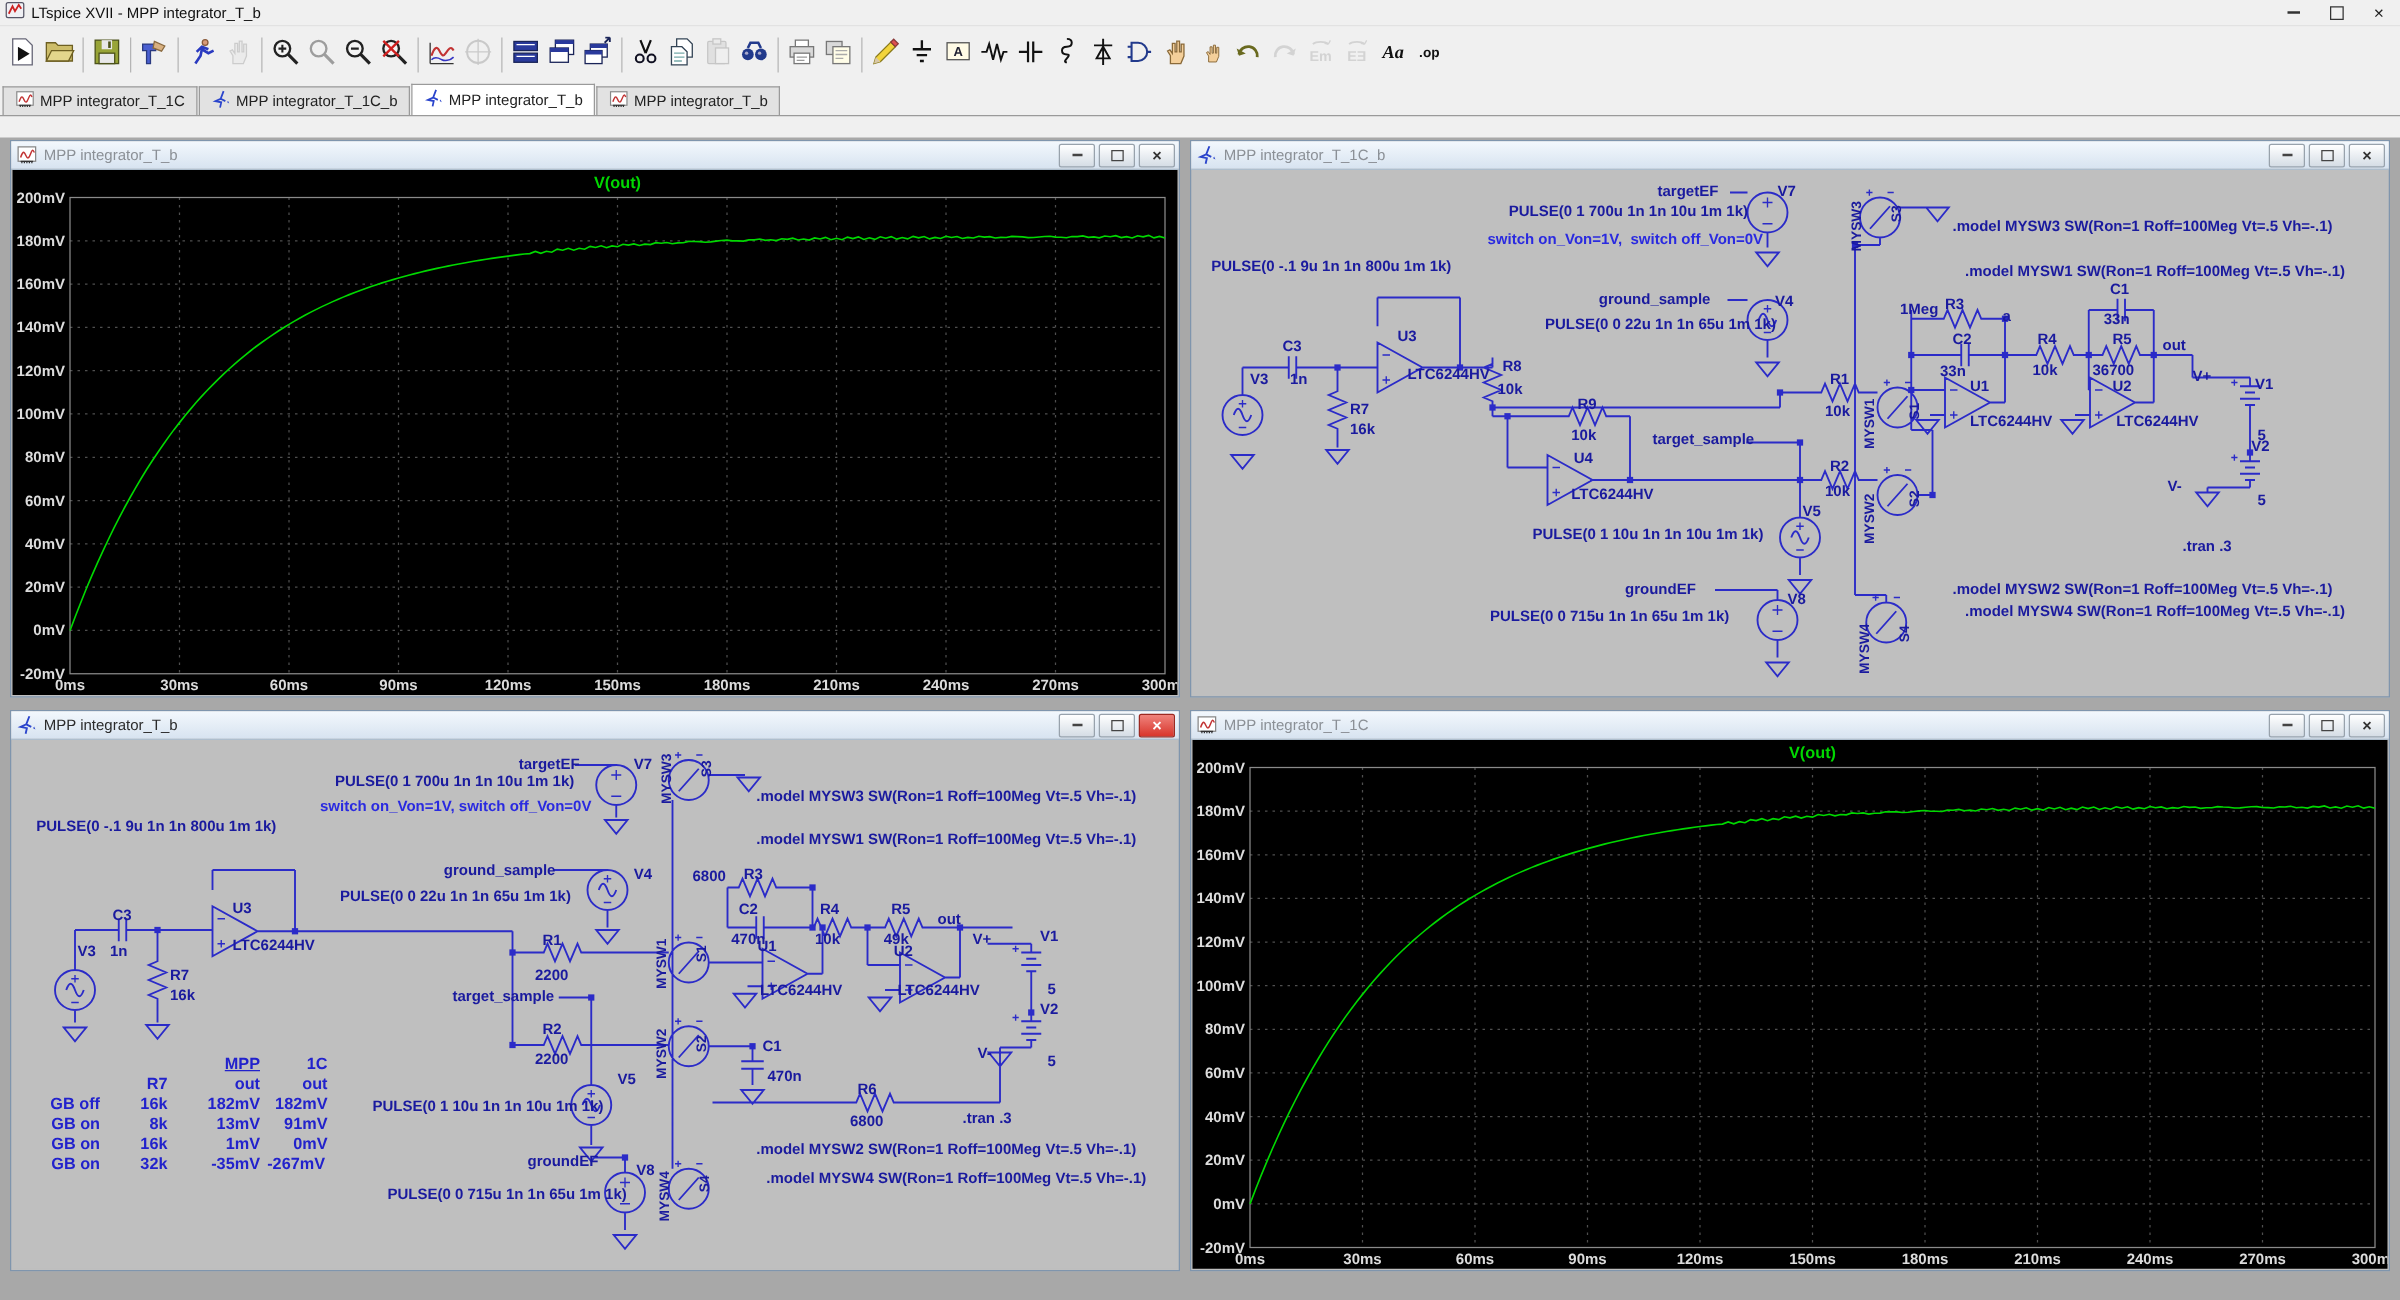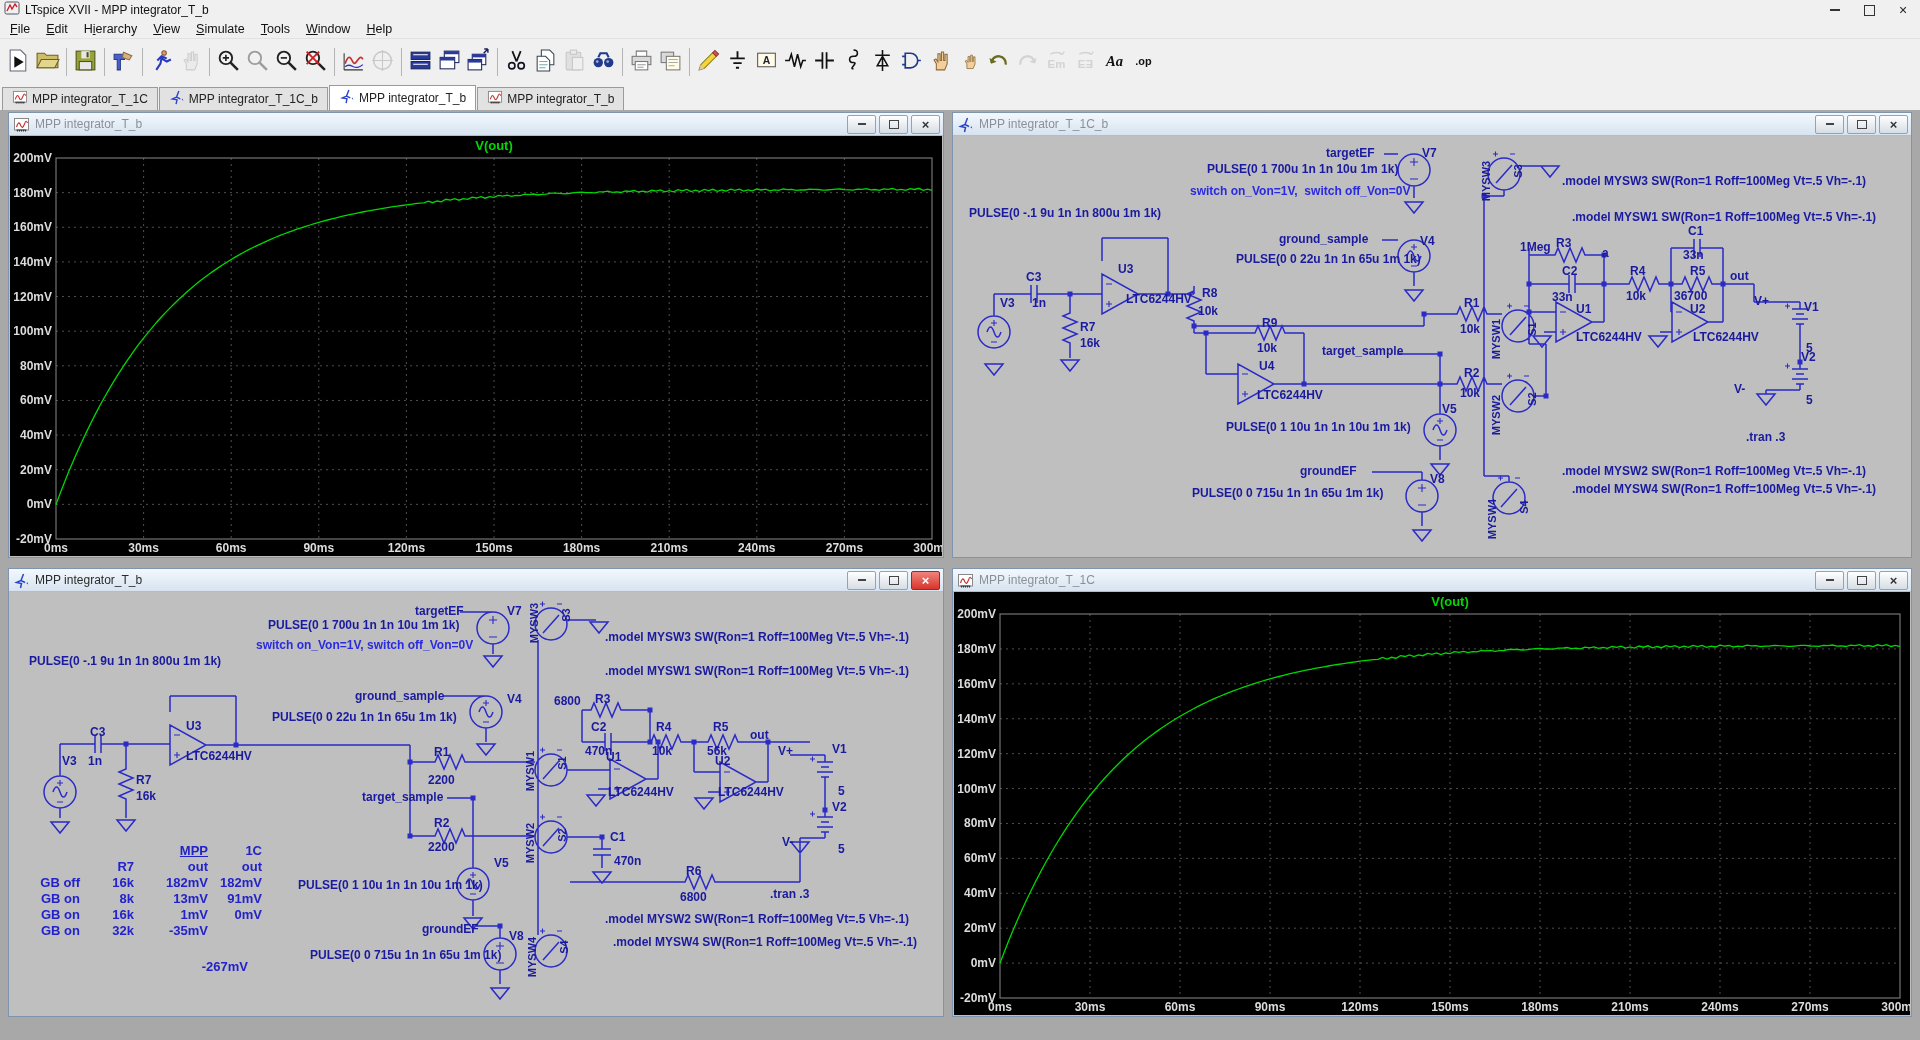--- a/index.html
+++ b/index.html
@@ -64,30 +64,20 @@
           <i class="g-min"></i>
         </span>
       <span class="mwb">
           <i class="g-max"></i>
         </span>
       <span class="mwb">
           <span class="g-x">×</span>
         </span>
     </span>
   </div>
-  <div id="menubar">
-      <span class="mi"><u>F</u>ile</span>
-      <span class="mi"><u>E</u>dit</span>
-      <span class="mi">H<u>i</u>erarchy</span>
-      <span class="mi"><u>V</u>iew</span>
-      <span class="mi"><u>S</u>imulate</span>
-      <span class="mi"><u>T</u>ools</span>
-      <span class="mi"><u>W</u>indow</span>
-      <span class="mi"><u>H</u>elp</span>
-    </div>
   <div id="toolbar">
       <span class="tbtn">
         <span><svg viewBox="0 0 24 24" xmlns="http://www.w3.org/2000/svg">
             <path d="M4 2h10l5 5v15H4z" fill="#fff" stroke="#667"></path>
             <path d="M8 8l9 5.5L8 19z" fill="#111"></path>
           </svg></span>
       </span>
       <span class="tbtn">
         <span><svg viewBox="0 0 24 24" xmlns="http://www.w3.org/2000/svg">
             <path d="M2 19V5h7l2 2h11v12z" fill="#cdbd6a" stroke="#6d5f22"></path>
@@ -590,21 +580,21 @@
           <span class="sl" style="left: 345px; top: 97px;">ground_sample</span>
           <span class="sl" style="left: 497px; top: 100px;">V4</span>
           <span class="sl" style="left: 262px; top: 118px;">PULSE(0 0 22u 1n 1n 65u 1m 1k)</span>
           <span class="sl" style="left: 544px; top: 102px;">6800</span>
           <span class="sl" style="left: 585px; top: 100px;">R3</span>
           <span class="sl" style="left: 581px; top: 128px;">C2</span>
           <span class="sl" style="left: 575px; top: 152px;">470n</span>
           <span class="sl" style="left: 646px; top: 128px;">R4</span>
           <span class="sl" style="left: 642px; top: 152px;">10k</span>
           <span class="sl" style="left: 703px; top: 128px;">R5</span>
-          <span class="sl" style="left: 697px; top: 152px;">56k</span>
+          <span class="sl" style="left: 697px; top: 152px;">49k</span>
           <span class="sl" style="left: 596px; top: 158px;">U1</span>
           <span class="sl" style="left: 598px; top: 193px;">LTC6244HV</span>
           <span class="sl" style="left: 705px; top: 162px;">U2</span>
           <span class="sl" style="left: 708px; top: 193px;">LTC6244HV</span>
           <span class="sl" style="left: 80px; top: 133px;">C3</span>
           <span class="sl" style="left: 52px; top: 162px;">V3</span>
           <span class="sl" style="left: 78px; top: 162px;">1n</span>
           <span class="sl" style="left: 176px; top: 127px;">U3</span>
           <span class="sl" style="left: 176px; top: 157px;">LTC6244HV</span>
           <span class="sl" style="left: 126px; top: 181px;">R7</span>
@@ -654,21 +644,21 @@
           <span class="tcell" style="left: 58px; top: 299px;">8k</span>
           <span class="tcell" style="left: 132px; top: 299px;">13mV</span>
           <span class="tcell" style="left: 186px; top: 299px;">91mV</span>
           <span class="tcell" style="left: 4px; top: 315px;">GB on</span>
           <span class="tcell" style="left: 58px; top: 315px;">16k</span>
           <span class="tcell" style="left: 132px; top: 315px;">1mV</span>
           <span class="tcell" style="left: 186px; top: 315px;">0mV</span>
           <span class="tcell" style="left: 4px; top: 331px;">GB on</span>
           <span class="tcell" style="left: 58px; top: 331px;">32k</span>
           <span class="tcell" style="left: 132px; top: 331px;">-35mV</span>
-          <span class="tcell" style="left: 172px; top: 331px; margin-top: 36px;">-267mV</span>
+          <span class="tcell" style="left: 184px; top: 331px;">-267mV</span>
         </div>
     </div>
 
     <div class="win" id="win-br" style="left:952px;top:458px;width:960px;height:449px">
       <div class="tb">
         <span class="wicon"><svg viewBox="0 0 16 16" xmlns="http://www.w3.org/2000/svg">
               <rect x="1" y="1.5" width="14" height="11.5" fill="#fff" stroke="#888"></rect>
               <path d="M3 10c1.5-4.5 2.5-5.5 4-2s2.5 3 4-1 2-3 3-1" stroke="#c23333" fill="none" stroke-width="1.2"></path>
               <path d="M3 13h10M4 13v1.5M6 13v1.5M8 13v1.5M10 13v1.5M12 13v1.5" stroke="#333" fill="none"></path>
             </svg></span>

